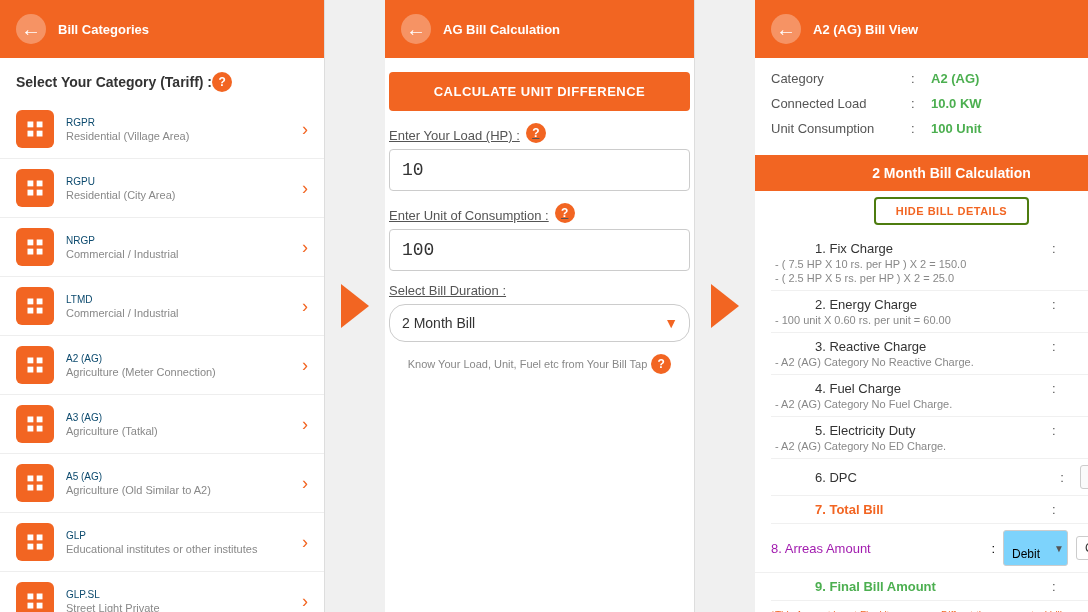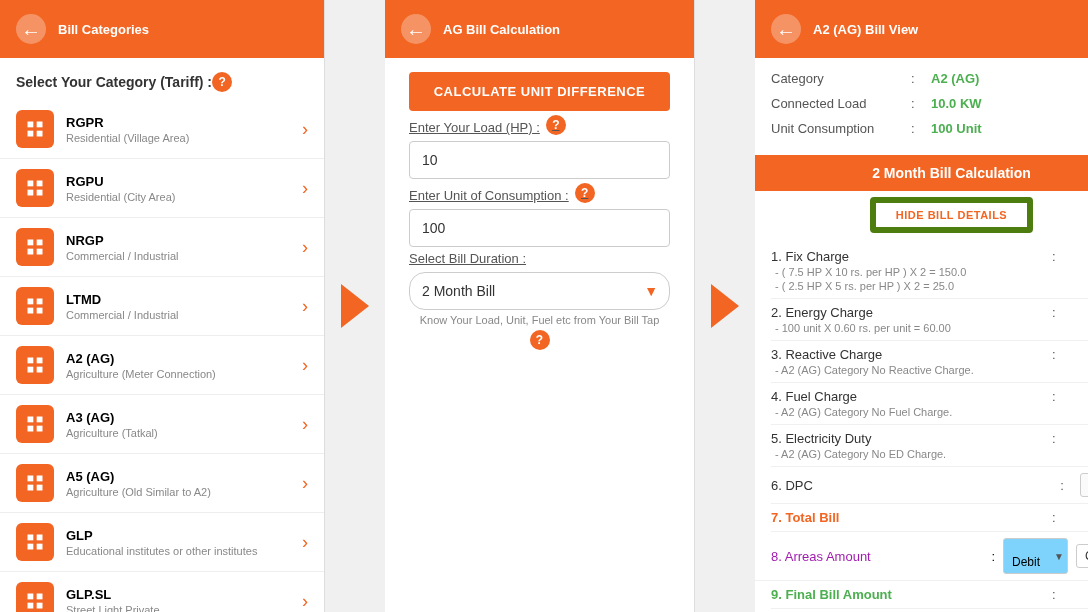--- a/index.html
+++ b/index.html
@@ -68,21 +68,21 @@
     .cat-icon {
       width: 38px; height: 38px;
       background: #f26522;
       border-radius: 6px;
       display: flex; align-items: center; justify-content: center;
       color: #fff;
       font-size: 18px;
       flex-shrink: 0;
     }
     .cat-text { flex: 1; }
-    .cat-name { font-size: 13px; font-weight: 700; color: #000000; }
+    .cat-name { font-size: 10px; font-weight: 400; color: #0c4a6e; }
     .cat-sub { font-size: 11px; color: #888; margin-top: 2px; }
     .cat-chevron { color: #f26522; font-size: 18px; }
 
     
     .arrow-sep {
       width: 60px;
       display: flex;
       align-items: center;
       justify-content: center;
       background: #f0f0f0;
@@ -98,24 +98,24 @@
     
     .panel2 {
       width: 310px;
       background: #fff;
       display: flex;
       flex-direction: column;
       border-right: 1px solid #ddd;
       flex-shrink: 0;
     }
     .calc-body {
-      padding: 14px 24px;
+      padding: 14px 4px;
       display: flex;
       flex-direction: column;
-      gap: 4px;
+      gap: 12px;
       flex: 1;
     }
     .orange-btn {
       background: #f26522;
       color: #fff;
       border: none;
       padding: 12px 16px;
       font-size: 13px;
       font-weight: 700;
       letter-spacing: 0.5px;
@@ -130,23 +130,24 @@
       display: flex;
       align-items: flex-end;
       gap: 6px;
       text-decoration: underline;
     }
     .field-input {
       width: 100%;
       border: 1px solid #ccc;
       border-radius: 4px;
       padding: 10px 12px;
-      font-size: 14px;
+      font-size: 18px;
       color: #333;
       outline: none;
+      font-family: Liberation Mono, monospace;
     }
     .select-wrap { position: relative; }
     .field-select {
       width: 100%;
       border: 1px solid #ccc;
       border-radius: 16px;
       padding: 10px 12px;
       font-size: 14px;
       color: #333;
       background: #fff;
@@ -163,21 +164,20 @@
       font-size: 14px;
     }
     .info-bar {
       font-size: 11px;
       color: #888;
       text-align: center;
       display: flex;
       align-items: center;
       justify-content: center;
       gap: 4px;
-      flex-direction: column;
     }
 
     
     .panel3 {
       width: 393px;
       background: #fff;
       display: flex;
       flex-direction: column;
       flex-shrink: 0;
       overflow-y: auto;
@@ -204,41 +204,41 @@
       text-align: center;
       padding: 10px;
       font-size: 14px;
       font-weight: 600;
       margin: 6px 0;
     }
     .hide-btn {
       display: block;
       margin: 0 auto 10px;
       background: #fff;
-      border: 6px solid #4d7c0f;
+      border: 2px solid #4d7c0f;
       color: #f26522;
       padding: 6px 20px;
       font-size: 11px;
       font-weight: 700;
       letter-spacing: 0.5px;
       border-radius: 4px;
       cursor: pointer;
     }
     .bill-rows { padding: 0 16px; }
     .bill-row {
       padding: 6px 0;
       border-bottom: 1px solid #f0f0f0;
     }
     .bill-main-row {
       display: flex;
       align-items: center;
       font-size: 13px;
       color: #333;
     }
-    .bill-row-label { flex: 1; font-weight: 500; }
+    .bill-row-label { flex: 1; font-weight: 500; margin-left: 44px; }
     .bill-row-colon { width: 20px; color: #555; }
     .bill-row-value { font-weight: 600; color: #333; min-width: 60px; text-align: right; }
     .bill-row-sub {
       font-size: 11px;
       color: #888;
       padding-left: 4px;
       margin-top: 2px;
     }
     .total-row .bill-row-label { color: #f26522; font-weight: 700; }
     .total-row .bill-row-value { color: #f26522; font-weight: 700; }

